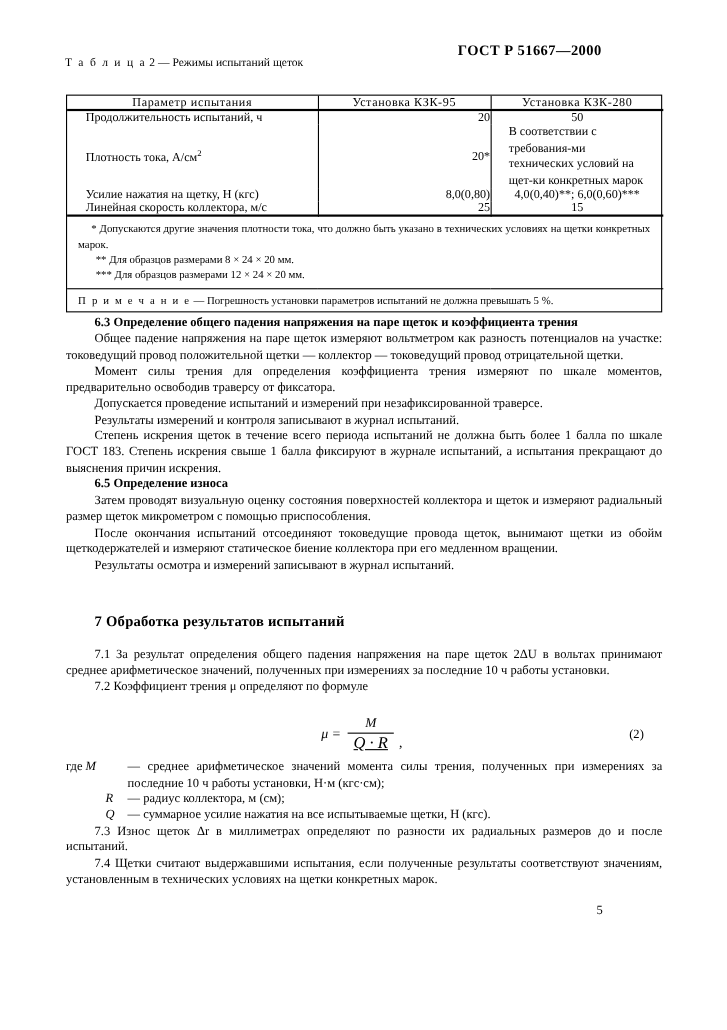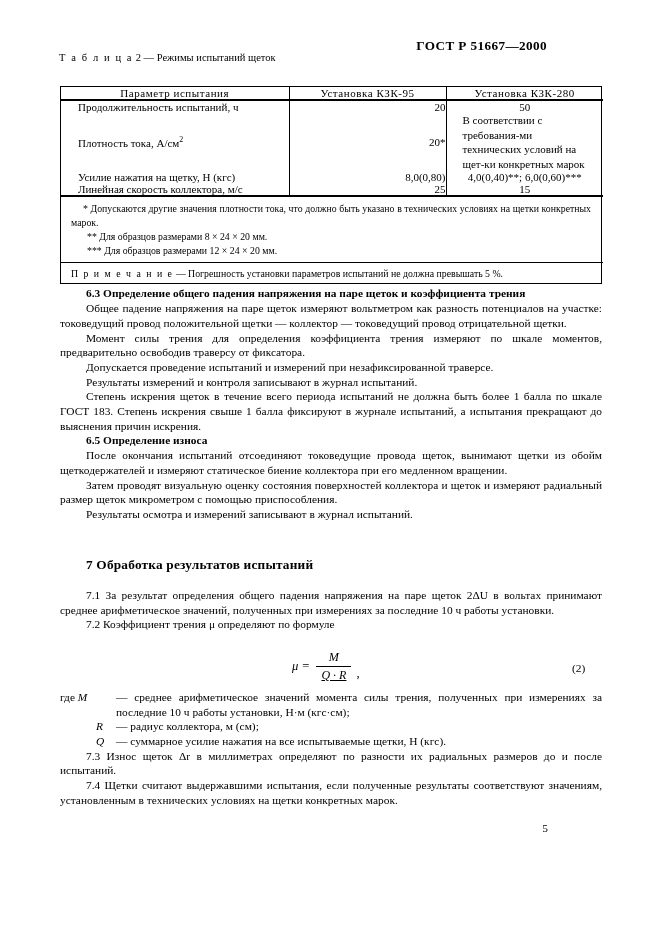--- a/index.html
+++ b/index.html
@@ -196,21 +196,21 @@
     font-size: 12.2px;
   }
   .frac .bar {
     width: 100%;
     height: 1px;
     background: #000;
   }
   .frac .den {
     padding: 1px 5px 0 5px;
     font-style: italic;
-    font-size: 12px;
+    font-size: 15px;
     text-decoration: underline;
   }
   .eqnum {
     position: absolute;
     left: 512px;
     top: 18px;
     font-size: 11.4px;
   }
   .comma-after {
     margin-left: 2px;
@@ -341,22 +341,22 @@
 
     <h4 class="sub">6.3  Определение общего падения напряжения на паре щеток и коэффициента трения</h4>
     <p class="tx">Общее падение напряжения на паре щеток измеряют вольтметром как разность потенциалов на участке: токоведущий провод положительной щетки — коллектор — токоведущий провод отрицательной щетки.</p>
     <p class="tx">Момент силы трения для определения коэффициента трения измеряют по шкале моментов, предварительно освободив траверсу от фиксатора.</p>
     <p class="tx">Допускается проведение испытаний и измерений при незафиксированной траверсе.</p>
     <p class="tx">Результаты измерений и контроля записывают в журнал испытаний.</p>
 
     <p class="tx">Степень искрения щеток в течение всего периода испытаний не должна быть более 1 балла по шкале ГОСТ 183. Степень искрения свыше 1 балла фиксируют в журнале испытаний, а испытания прекращают до выяснения причин искрения.</p>
 
     <h4 class="sub">6.5  Определение износа</h4>
+    <p class="tx">Затем проводят визуальную оценку состояния поверхностей коллектора и щеток и измеряют радиальный размер щеток микрометром с помощью приспособления.</p>
     <p class="tx">После окончания испытаний отсоединяют токоведущие провода щеток, вынимают щетки из обойм щеткодержателей и измеряют статическое биение коллектора при его медленном вращении.</p>
-    <p class="tx">Затем проводят визуальную оценку состояния поверхностей коллектора и щеток и измеряют радиальный размер щеток микрометром с помощью приспособления.</p>
     <p class="tx">Результаты осмотра и измерений записывают в журнал испытаний.</p>
 
     <div class="gap-xl"></div>
     <h3 class="sec">7  Обработка результатов испытаний</h3>
     <div class="gap-md"></div>
     <p class="tx">7.1 За результат определения общего падения напряжения на паре щеток 2ΔU в вольтах принимают среднее арифметическое значений, полученных при измерениях за последние 10 ч работы установки.</p>
     <p class="tx">7.2  Коэффициент трения  μ определяют по формуле</p>
 
     <div class="formula-block">
       <div class="formula">

